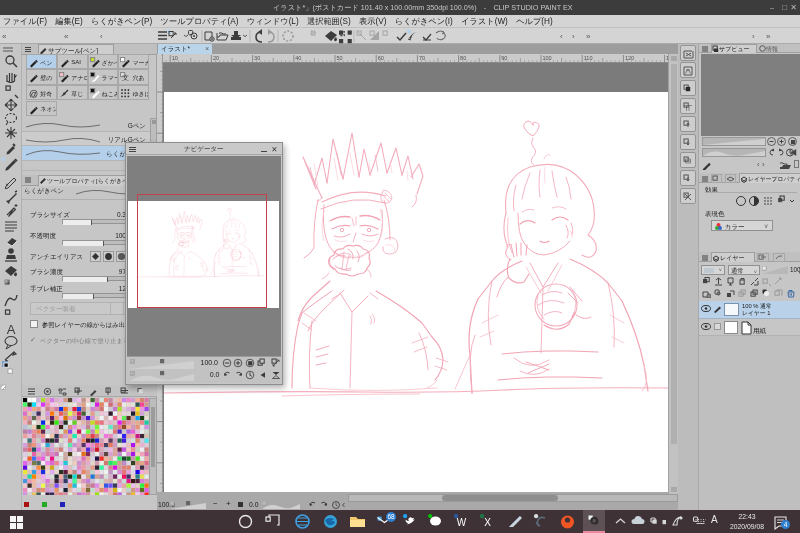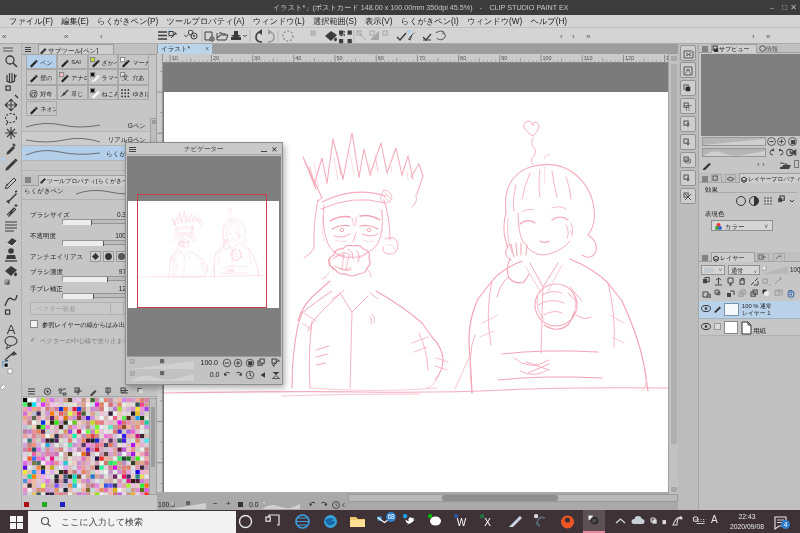--- a/index.html
+++ b/index.html
@@ -27,26 +27,26 @@
 #navgrey{position:absolute;left:0.5px;top:12.5px;width:154.5px;height:200px;background:#7f7f7f}
 #navctrl{position:absolute;left:0.5px;top:212.5px;width:154.5px;height:27px;background:#c2c2c2;border-top:1px solid #9a9a9a}
 #taskbar{left:0;top:510px;width:800px;height:23px;background:#3e3237;z-index:20}
 #search{position:absolute;left:28px;top:0.5px;width:208px;height:22px;background:#f2f2f2;color:#3a3a3a;font-size:9px;line-height:22px}
 .tbi{position:absolute;top:3px;width:17px;height:17px}
 svg{display:block}
 #menubar span,#titlebar span{display:inline}
 </style></head>
 <body>
 <div class="abs" id="titlebar">
-  <span style="position:absolute;left:273px;top:0">イラスト*」(ポストカード 148.00 x 100.00mm 350dpi 45.5%)　-　CLIP STUDIO PAINT EX</span>
+  <span style="position:absolute;left:273px;top:0">イラスト*」(ポストカード 101.40 x 100.00mm 350dpi 100.0%)　-　CLIP STUDIO PAINT EX</span>
   <span style="position:absolute;right:26px;top:0;color:#bbb">–</span>
   <span style="position:absolute;right:13px;top:0;color:#bbb;font-size:8px">□</span>
   <span style="position:absolute;right:3px;top:0;color:#bbb;font-size:8px">✕</span>
 </div>
-<div class="abs" id="menubar"><span style="margin-left:9px">ファイル(F)</span><span>編集(E)</span><span>らくがきペン(P)</span><span>ツールプロパティ(A)</span><span>ウィンドウ(L)</span><span>選択範囲(S)</span><span>表示(V)</span><span>らくがきペン(I)</span><span>ウィンドウ(W)</span><span>ヘルプ(H)</span></div>
+<div class="abs" id="menubar"><span style="margin-left:3px">ファイル(F)</span><span>編集(E)</span><span>らくがきペン(P)</span><span>ツールプロパティ(A)</span><span>ウィンドウ(L)</span><span>選択範囲(S)</span><span>表示(V)</span><span>らくがきペン(I)</span><span>イラスト(W)</span><span>ヘルプ(H)</span></div>
 <div class="abs" id="toolbar">
     <svg width="800" height="16" viewBox="0 0 800 16">
       <rect x="167" y="1.5" width="15" height="13" rx="2" fill="#b3cfe9"></rect>
       <rect x="407" y="1.5" width="13" height="13" rx="2" fill="#b3cfe9"></rect>
       <path d="M158 4h9M158 7.5h9M158 11h9" stroke="#3c3c3c" stroke-width="1.4"></path>
       <rect x="169" y="3.5" width="9" height="9" fill="none" stroke="#3c3c3c"></rect>
       <path d="M171 10l5-5m0 0l-2 0m2 0l0 2" stroke="#3c3c3c"></path>
       <path d="M184 7l2 1.6 2-1.6" stroke="#555" fill="none"></path>
       <rect x="188.5" y="2.5" width="11" height="11" rx="1" fill="none" stroke="#3c3c3c"></rect>
       <circle cx="194" cy="8" r="3" fill="none" stroke="#3c3c3c"></circle>
@@ -1755,24 +1755,20 @@
       <svg class="abs" style="left:144px;top:13.5px" width="10" height="10">
         <path d="M1.5 2h7L5 5z" fill="#3a3a3a"></path>
         <path d="M1.5 8.5h7L5 5.5z" fill="none" stroke="#3a3a3a" stroke-width="0.8"></path>
       </svg>
     </div>
 </div>
 <div class="abs" id="taskbar">
   <svg class="abs" style="left:10px;top:5.5px;width:13px;height:13px" viewBox="0 0 13 13">
       <path fill="#f5f5f5" d="M0 0h6v6H0zM7 0h6v6H7zM0 7h6v6H0zM7 7h6v6H7z"></path>
     </svg>
-  <div id="search"><svg style="display:inline-block;vertical-align:-3px;margin-left:12px" width="12" height="12">
-        <circle cx="5" cy="5" r="3.5" fill="none" stroke="#555" stroke-width="1.2"></circle>
-        <path d="M7.5 7.5l3 3" stroke="#555" stroke-width="1.2"></path>
-      </svg><span style="margin-left:9px">ここに入力して検索</span></div>
   <svg class="tbi" style="left:237px" viewBox="0 0 17 17">
       <circle cx="8.5" cy="8.5" r="6" fill="none" stroke="#e8e8e8" stroke-width="1.4"></circle>
     </svg>
     <svg class="tbi" style="left:264px" viewBox="0 0 17 17">
       <rect x="2" y="4" width="9" height="9" fill="none" stroke="#e8e8e8" stroke-width="1.2"></rect>
       <path d="M5 4V2h10v10h-2" fill="none" stroke="#e8e8e8" stroke-width="1.2"></path>
     </svg>
     <svg class="tbi" style="left:294px" viewBox="0 0 17 17">
       <circle cx="8.5" cy="8.5" r="6.5" fill="none" stroke="#3f9fe0" stroke-width="1.6"></circle>
       <path d="M2 8.5h13M4 5h9M4 12h9" stroke="#3f9fe0" stroke-width="1.2" fill="none"></path>

